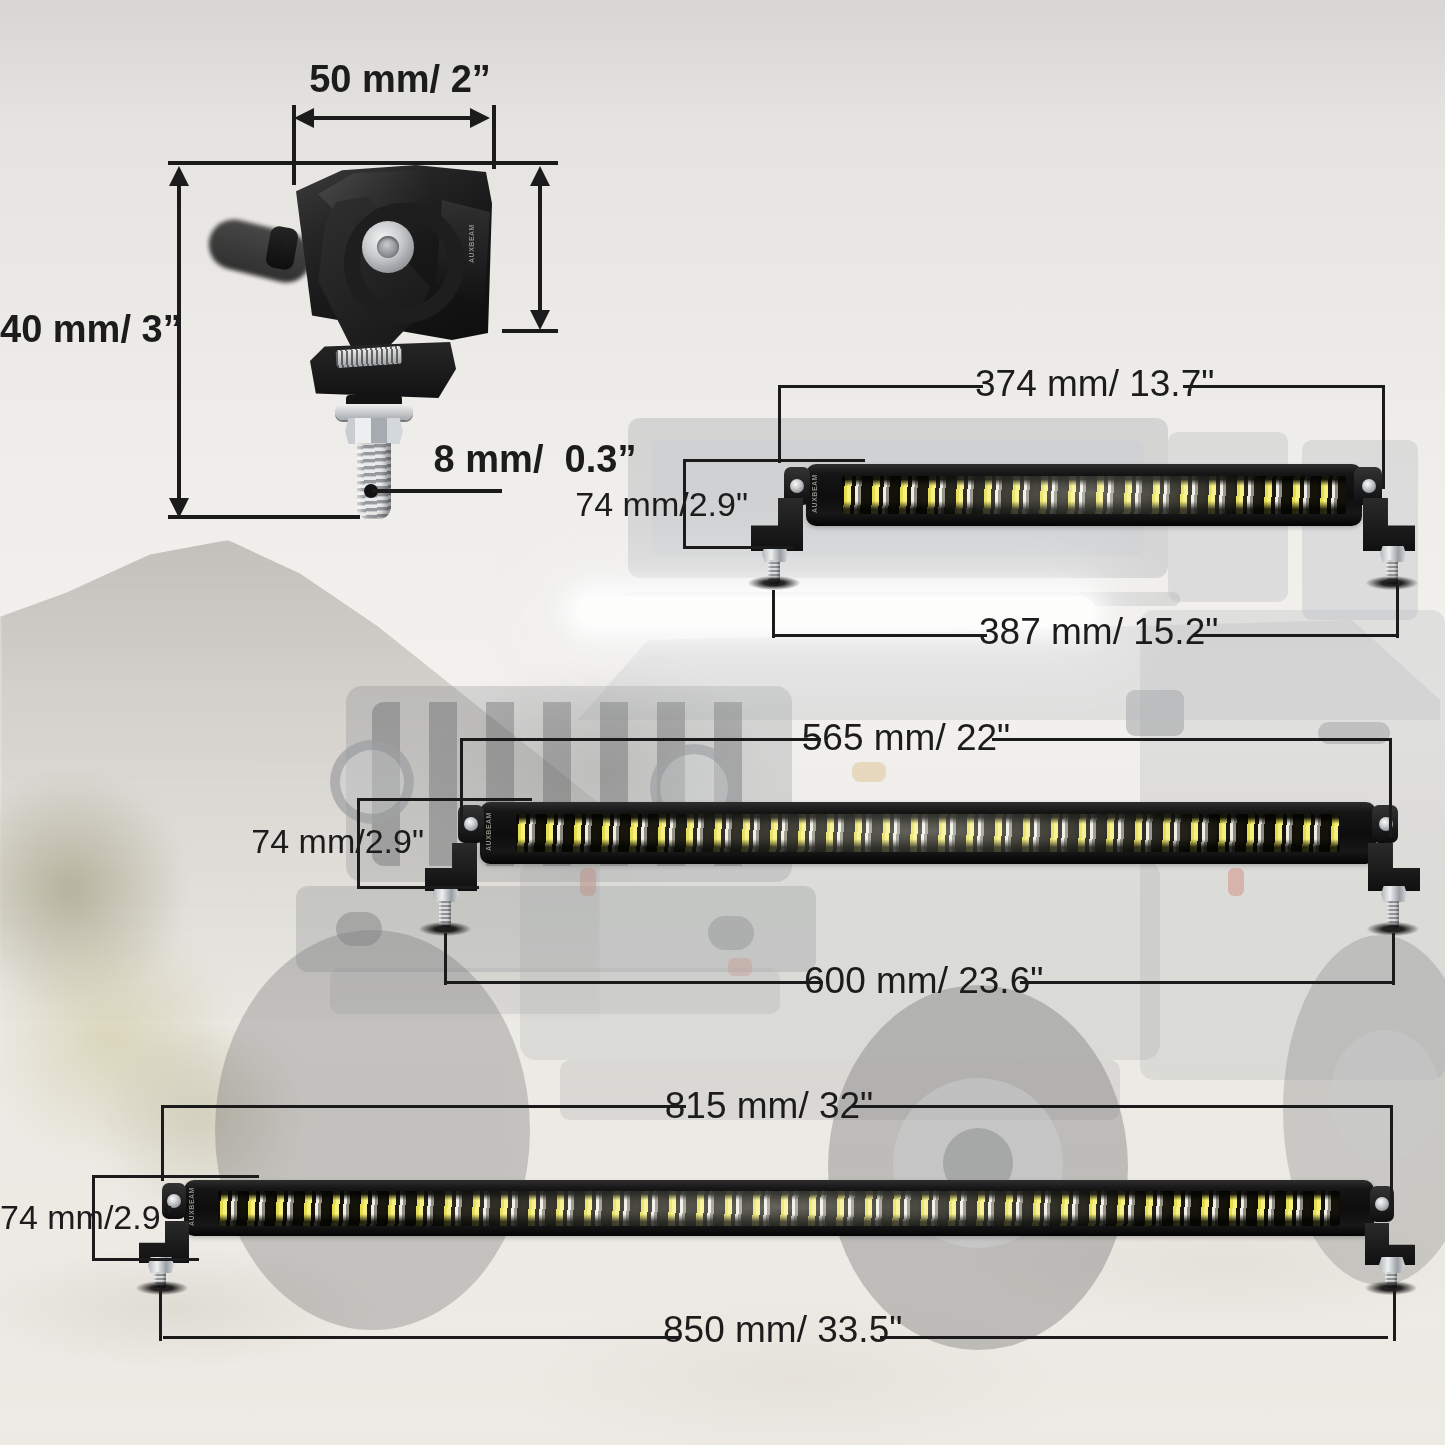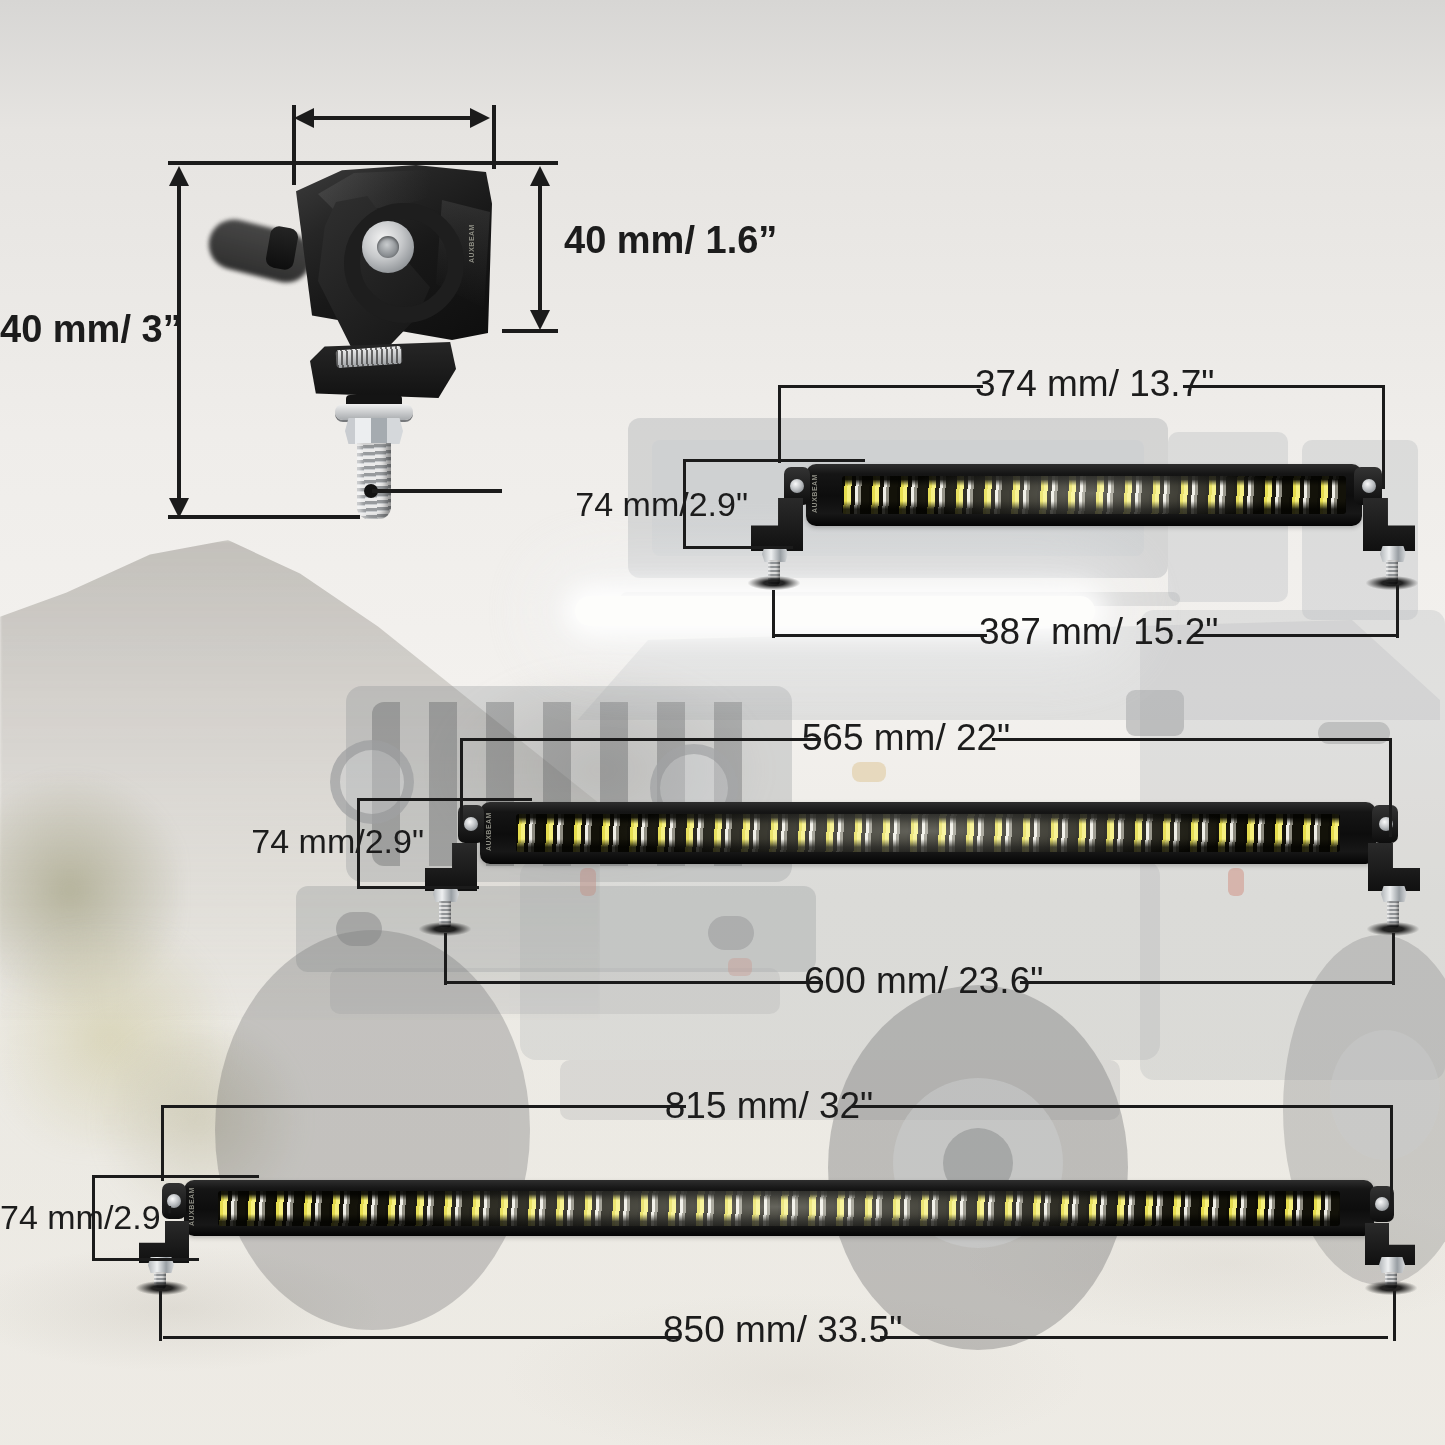--- a/index.html
+++ b/index.html
@@ -153,39 +153,40 @@
     <div class="abs pbolt"></div>
     <div class="abs phex"></div>
     <div class="abs foot"></div>
     <div class="abs setscrew"></div>
     <div class="abs spacer"></div>
     <div class="abs washer"></div>
     <div class="abs bignut"></div>
     <div class="abs bigthr"></div>
   </div>
 
+  <div class="lbl b ctr" style="left:260px;top:59px;width:280px;">50 mm/ 2”</div>
   <div class="dl" style="left:312px;top:116px;width:160px;height:4px;"></div>
   <div class="ah" style="left:294px;top:108px;border-width:10px 20px 10px 0;border-right-color:#1b1b1b;"></div>
   <div class="ah" style="left:470px;top:108px;border-width:10px 0 10px 20px;border-left-color:#1b1b1b;"></div>
   <div class="dl" style="left:292px;top:105px;width:4px;height:80px;"></div>
   <div class="dl" style="left:492px;top:105px;width:4px;height:64px;"></div>
   <div class="dl" style="left:168px;top:161px;width:390px;height:4px;"></div>
 
   <div class="lbl b rgt" style="left:0px;top:309px;width:162px;">40 mm/ 3”</div>
   <div class="dl" style="left:177px;top:184px;width:4px;height:320px;"></div>
   <div class="ah" style="left:169px;top:166px;border-width:0 10px 20px 10px;border-bottom-color:#1b1b1b;"></div>
   <div class="ah" style="left:169px;top:498px;border-width:20px 10px 0 10px;border-top-color:#1b1b1b;"></div>
   <div class="dl" style="left:168px;top:515px;width:192px;height:4px;"></div>
 
-  <div class="lbl b" style="left:564px;top:220px;width:260px;">40 mm/ 1.6”</div>
   <div class="dl" style="left:538px;top:184px;width:4px;height:132px;"></div>
   <div class="ah" style="left:530px;top:166px;border-width:0 10px 20px 10px;border-bottom-color:#1b1b1b;"></div>
   <div class="ah" style="left:530px;top:310px;border-width:20px 10px 0 10px;border-top-color:#1b1b1b;"></div>
   <div class="dl" style="left:502px;top:329px;width:56px;height:4px;"></div>
 
+  <div class="lbl b ctr" style="left:395px;top:439px;width:280px;">8 mm/  0.3”</div>
   <div class="dot" style="left:364px;top:484px;"></div>
   <div class="dl" style="left:372px;top:489px;width:130px;height:4px;"></div>
 
   <div>
     <div class="bar-body" style="left:806px;top:464px;width:556px;height:62px;"></div>
     <div class="lens" style="left:842px;top:476px;width:504px;height:38px;"></div>
     <div class="brand" style="left:795px;top:490px;">AUXBEAM</div>
     <div class="knob" style="left:784px;top:467px;width:26px;height:38px;"></div>
     <div class="kbolt" style="left:790px;top:479px;"></div>
     <div class="knob" style="left:1354px;top:467px;width:28px;height:38px;"></div>

